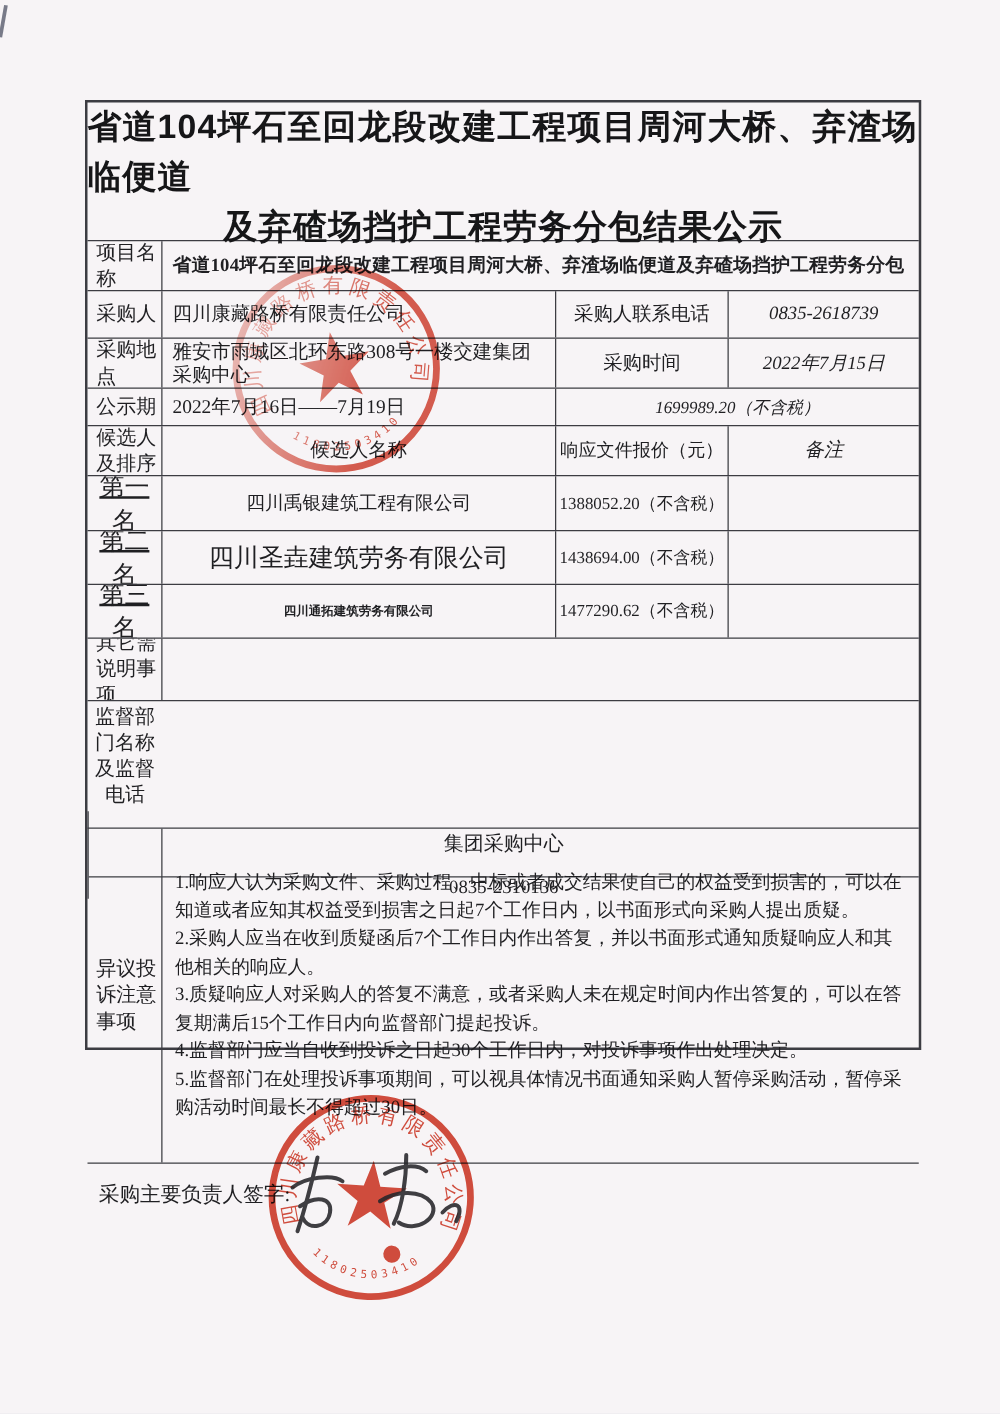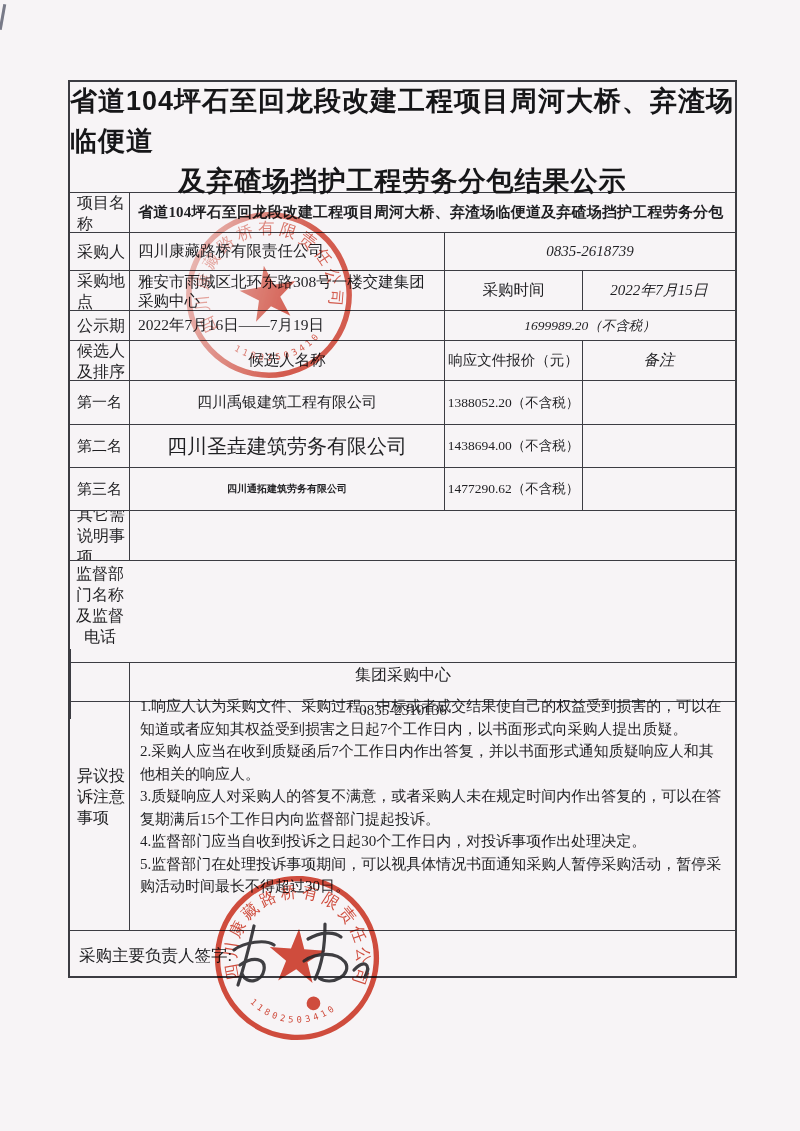--- a/index.html
+++ b/index.html
@@ -8,37 +8,37 @@
   .page{
     position:relative; width:800px; height:1131px; margin:0 auto;
     background:#f7f4f6; overflow:hidden;
     font-family:"Liberation Serif","DejaVu Serif",serif; color:var(--ink);
   }
   .scan-artifact{
     position:absolute; left:1px; top:4px; width:3px; height:26px;
     background:#4d5163; opacity:.75; transform:rotate(10deg);
   }
   .doc-table{
-    position:absolute; left:68px; top:80px; width:669px; height:898px;
+    position:absolute; left:68px; top:80px; width:669px; height:760px;
     border:2px solid var(--line);
   }
   .row{ display:flex; width:100%; }
   .row + .row{ border-top:1.5px solid var(--line); }
   .cell{ display:flex; align-items:center; justify-content:center;
          text-align:center; overflow:hidden; font-size:15.5px; }
   .cell + .cell{ border-left:1.5px solid var(--line); }
 
   .r-title{ height:110px; }
   .r1{ height:40px; } .r2{ height:38px; } .r3{ height:40px; } .r4{ height:30px; }
   .r5{ height:40px; } .r6{ height:44px; } .r7{ height:43px; } .r8{ height:43px; }
   .r9{ height:50px; } .r10{ height:102px;flex-direction:column; } .r11{ height:268px; } .r12{ height:50px; }
 
   .c-label{ width:59px; flex:none; justify-content:flex-start; text-align:left;
             padding:2px 3px 2px 7px; font-size:16px; line-height:21px; }
-  .c-rank{ width:59px; flex:none; font-size:15px; }
+  .c-rank{ width:59px; flex:none; font-size:20px;text-decoration:underline; }
   .c-main{ width:315px; flex:none; }
   .c-k{ width:138px; flex:none; }
   .c-v{ flex:1;font-style:italic; }
   .c-wide{ flex:1; }
   .left{ justify-content:flex-start; text-align:left; padding:2px 8px; }
 
   .title-cell{
     width:100%; display:flex; flex-direction:column; align-items:center;
     justify-content:center; padding-top:8px;
     font-family:"Liberation Sans","DejaVu Sans",sans-serif;
@@ -89,20 +89,21 @@
     </div>
 
     <div class="row r1">
       <div class="cell c-label">项目名称</div>
       <div class="cell c-wide left project-value">省道104坪石至回龙段改建工程项目周河大桥、弃渣场临便道及弃碴场挡护工程劳务分包</div>
     </div>
 
     <div class="row r2">
       <div class="cell c-label">采购人</div>
       <div class="cell c-main left">四川康藏路桥有限责任公司</div>
+      <div class="cell c-k">采购人联系电话</div>
       <div class="cell c-v num">0835-2618739</div>
     </div>
 
     <div class="row r3">
       <div class="cell c-label">采购地点</div>
       <div class="cell c-main left" style="line-height:19px;">雅安市雨城区北环东路308号一楼交建集团采购中心</div>
       <div class="cell c-k">采购时间</div>
       <div class="cell c-v num">2022年7月15日</div>
     </div>
 

